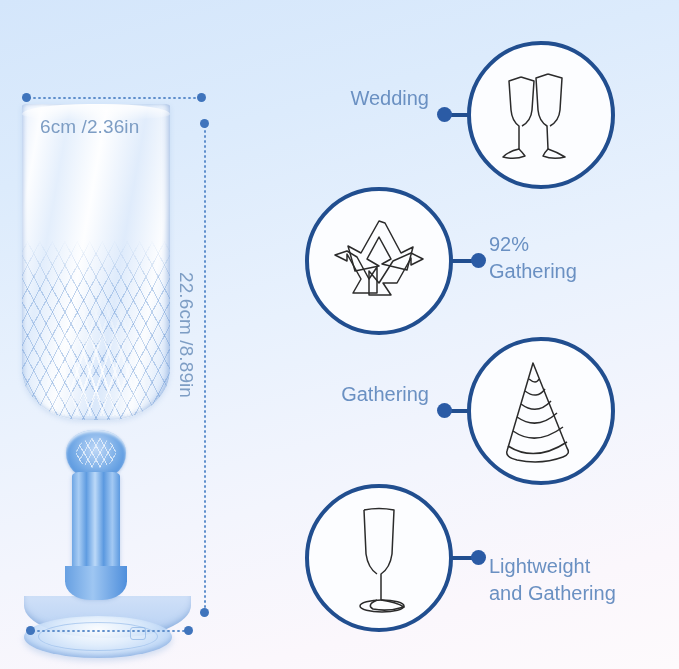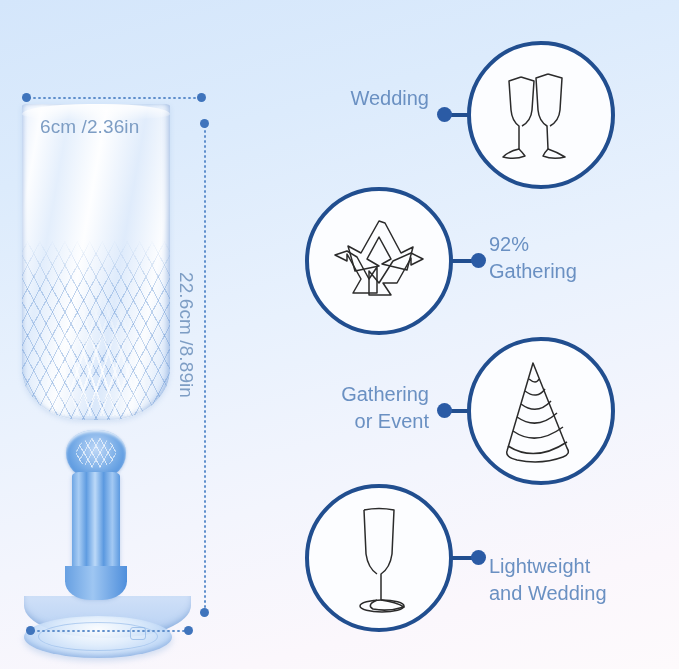--- a/index.html
+++ b/index.html
@@ -246,38 +246,37 @@
             <path d="M18 74 Q41 90 68 70"></path>
             <path d="M13 89 Q40 106 72 85"></path>
           </g>
         </svg>
       </span>
     </div>
     <div class="conn-line" style="left:447px;top:409px;width:24px;"></div>
     <div class="conn-dot" style="left:437px;top:403px;"></div>
     <div class="feat-label right-align" style="left:276px;top:381px;width:153px;text-align:right;">
       <div>Gathering</div>
-      <div>or Event</div>
     </div>
   </div>
 
   <div class="feature">
     <div class="circle" style="left:305px;top:484px;">
       <span>
         <svg width="78" height="112" viewBox="0 0 78 112">
           <g fill="none" stroke="#2b2b2b" stroke-width="1.5" stroke-linejoin="round">
             <path d="M24 8 Q39 5 54 8 L52 52 Q50 66 41 72 L41 98"></path>
             <path d="M24 8 L26 52 Q28 66 37 72"></path>
             <path d="M41 98 Q56 100 64 105 Q48 110 33 107 Q26 103 37 98"></path>
             <ellipse cx="42" cy="104" rx="22" ry="6"></ellipse>
           </g>
         </svg>
       </span>
     </div>
     <div class="conn-line" style="left:451px;top:556px;width:24px;"></div>
     <div class="conn-dot" style="left:471px;top:550px;"></div>
     <div class="feat-label" style="left:489px;top:528px;margin-top:25px;">
       <div>Lightweight</div>
-      <div>and Wedding</div>
+      <div>and Gathering</div>
     </div>
   </div>
 
 </div>
 
 </body></html>

